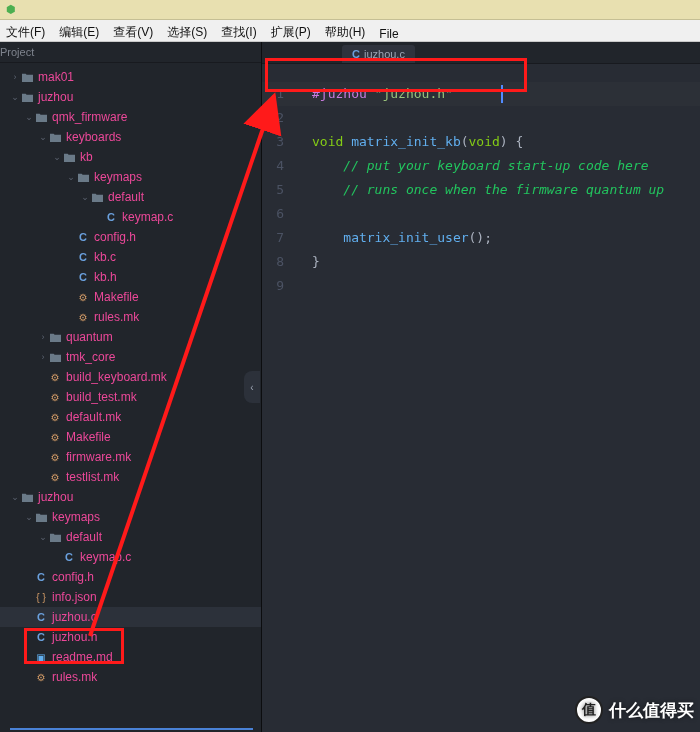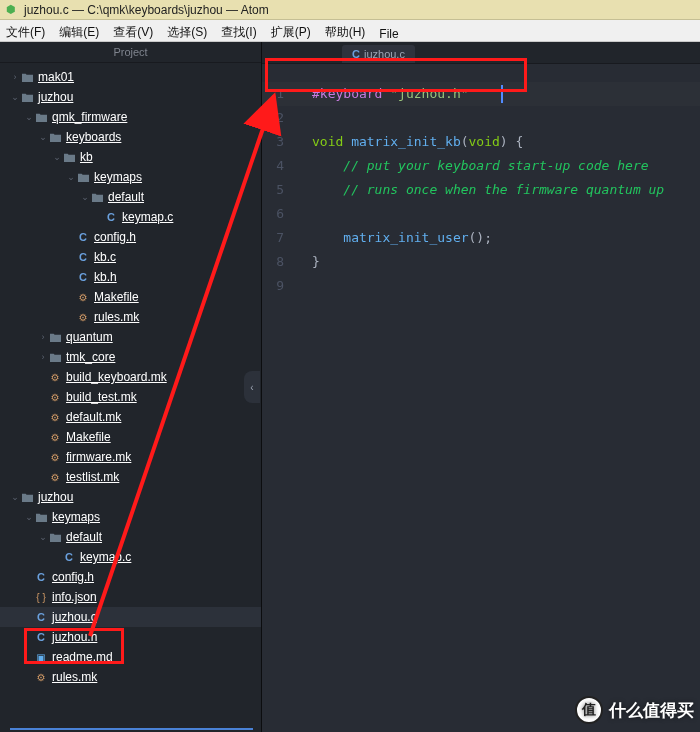--- a/index.html
+++ b/index.html
@@ -41,21 +41,21 @@
     background: #21252b;
   }
   .sidebar {
     width: 262px;
     background: #21252b;
     border-right: 1px solid #0c0d0f;
     display: flex;
     flex-direction: column;
   }
   .sidebar-title {
-    text-align: center;
+    text-align: left;
     font-size: 11px;
     color: #7f848e;
     padding: 4px 0;
     border-bottom: 1px solid #181a1f;
   }
   .tree {
     flex: 1;
     overflow-y: auto;
     font-size: 12px;
     padding-top: 4px;
@@ -83,21 +83,21 @@
     display: inline-flex;
     justify-content: center;
     align-items: center;
     margin-right: 4px;
   }
   .folder-icon svg { fill:#6a7a88; }
   .c-file { color:#6aa0dd; font-weight:bold; font-size:11px;}
   .mk-file { color:#d19a66; font-size:10px;}
   .json-file { color:#d19a66; font-size:10px;}
   .md-file { color:#61afef; font-size:10px;}
-  .label { color:#ffffff;text-decoration:underline; }
+  .label { color:#ec4899; }
   .editor {
     flex: 1;
     background: #282c34;
     display: flex;
     flex-direction: column;
     position: relative;
   }
   .tabbar {
     height: 22px;
     background: #21252b;
@@ -197,21 +197,20 @@
     display:flex;align-items:center;justify-content:center;font-size:14px;
     border:2px solid #222;
   }
   .tree .hl-line{position:absolute;left:10px;right:8px;height:2px;background:#4a82d6;bottom:2px;}
 </style>
 </head>
 <body>
 
 <div class="titlebar">
   <span class="icon">⬢</span>
-  <span>juzhou.c — C:\qmk\keyboards\juzhou — Atom</span>
 </div>
 
 <div class="menubar">
   <span>文件(F)</span>
   <span>编辑(E)</span>
   <span>查看(V)</span>
   <span>选择(S)</span>
   <span>查找(I)</span>
   <span>扩展(P)</span>
   <span>帮助(H)</span>
@@ -445,21 +444,21 @@
         <div>1</div>
         <div>2</div>
         <div>3</div>
         <div>4</div>
         <div>5</div>
         <div>6</div>
         <div>7</div>
         <div>8</div>
         <div>9</div>
       </div>
-      <div class="code"><span class="tok-pre">#keyboard</span><span class="tok-str"> "juzhou.h"</span>
+      <div class="code"><span class="tok-pre">#juzhou</span><span class="tok-str"> "juzhou.h"</span>
 
 <span class="tok-kw">void</span><span class="tok-fn"> matrix_init_kb</span><span>(</span><span class="tok-kw">void</span><span>) {</span>
 <span class="tok-com">    // put your keyboard start-up code here</span>
 <span class="tok-com">    // runs once when the firmware quantum up</span>
 
 <span class="tok-fn">    matrix_init_user</span><span>();</span>
 <span>}</span>
 </div>
     </div>
   </div>

